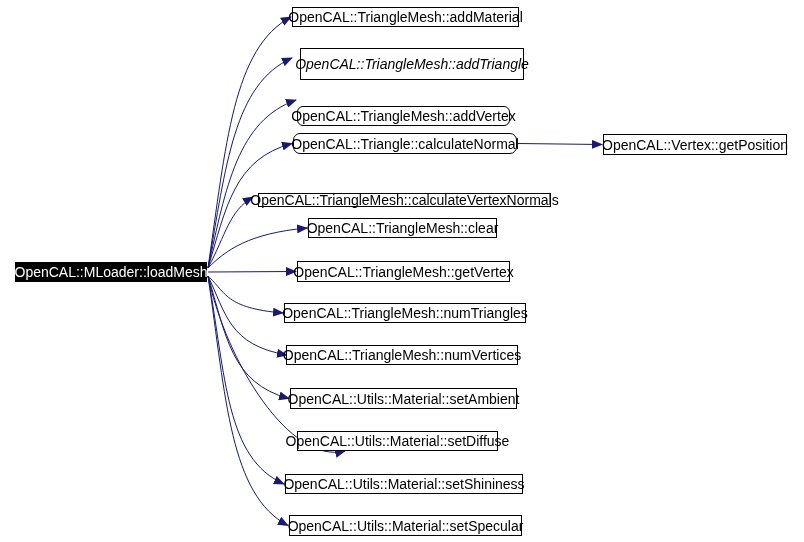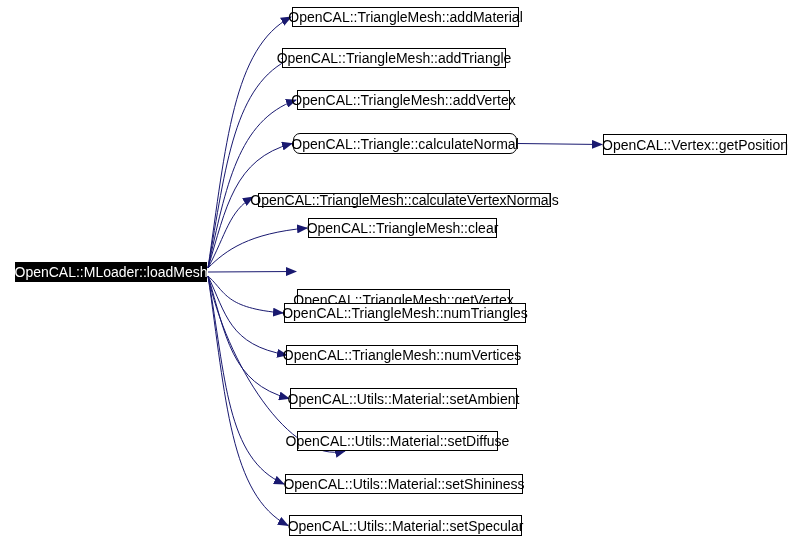--- a/index.html
+++ b/index.html
@@ -74,27 +74,27 @@
         <path d="M 208 276 C 226 335.25, 231 383.32, 289 398.5" class="edge" marker-end="url(#arrow)"></path>
         <path d="M 208 276 C 226 361.5, 290 465, 345 451" class="edge" marker-end="url(#arrow)"></path>
         <path d="M 208 276 C 226 378, 226 458.56, 284 484" class="edge" marker-end="url(#arrow)"></path>
         <path d="M 208 276 C 226 398.75, 230 495.08, 288 525.5" class="edge" marker-end="url(#arrow)"></path>
         <path d="M 518 143.5 L 602 144.5" class="edge" marker-end="url(#arrow)"></path>
       </g>
   </svg>
   <div id="nodes">
       <div class="node root" style="left: 15px; top: 262px; width: 192px; height: 20px;">OpenCAL::MLoader::loadMesh</div>
       <div class="node" style="left: 292px; top: 7px; width: 227px; height: 20px;">OpenCAL::TriangleMesh::addMaterial</div>
-      <div class="node" style="left: 282px; top: 48px; width: 224px; height: 20px;">OpenCAL::TriangleMesh::addTriangle</div>
-      <div class="node" style="left: 297px; top: 90px; width: 213px; height: 20px;">OpenCAL::TriangleMesh::addVertex</div>
+      <div class="node" style="left: 300px; top: 48px; width: 224px; height: 32px; font-style: italic;">OpenCAL::TriangleMesh::addTriangle</div>
+      <div class="node" style="left: 297px; top: 106px; width: 213px; height: 20px; border-radius: 6px;">OpenCAL::TriangleMesh::addVertex</div>
       <div class="node" style="left: 293px; top: 133px; width: 224px; height: 21px; border-radius: 7px;">OpenCAL::Triangle::calculateNormal</div>
       <div class="node" style="left: 603px; top: 134px; width: 184px; height: 21px;">OpenCAL::Vertex::getPosition</div>
       <div class="node" style="left: 258px; top: 193px; width: 293px; height: 14px;">OpenCAL::TriangleMesh::calculateVertexNormals</div>
       <div class="node" style="left: 308px; top: 218px; width: 189px; height: 20px;">OpenCAL::TriangleMesh::clear</div>
-      <div class="node" style="left: 297px; top: 261px; width: 213px; height: 21px; margin-top: 28px;">OpenCAL::TriangleMesh::getVertex</div>
+      <div class="node" style="left: 297px; top: 261px; width: 213px; height: 21px;">OpenCAL::TriangleMesh::getVertex</div>
       <div class="node" style="left: 284px; top: 303px; width: 242px; height: 20px;">OpenCAL::TriangleMesh::numTriangles</div>
       <div class="node" style="left: 286px; top: 345px; width: 232px; height: 20px;">OpenCAL::TriangleMesh::numVertices</div>
       <div class="node" style="left: 290px; top: 388px; width: 227px; height: 21px;">OpenCAL::Utils::Material::setAmbient</div>
       <div class="node" style="left: 297px; top: 431px; width: 201px; height: 20px;">OpenCAL::Utils::Material::setDiffuse</div>
       <div class="node" style="left: 285px; top: 474px; width: 238px; height: 20px;">OpenCAL::Utils::Material::setShininess</div>
       <div class="node" style="left: 289px; top: 515px; width: 233px; height: 21px;">OpenCAL::Utils::Material::setSpecular</div>
     </div>
 </div>
 
 </body></html>

